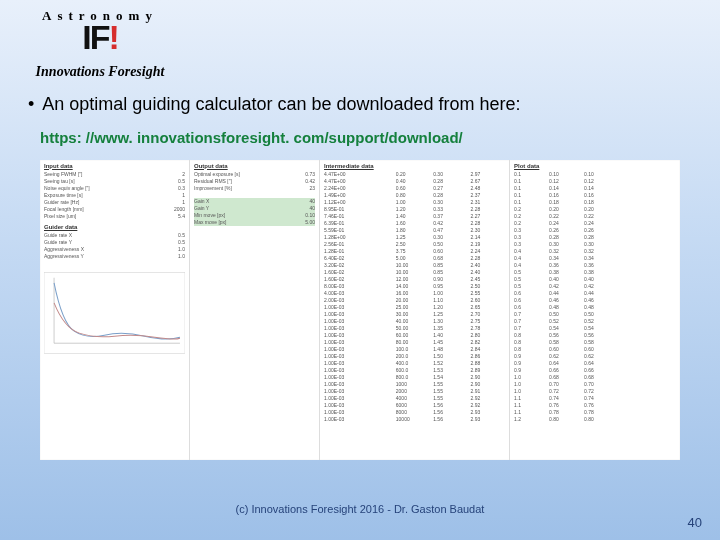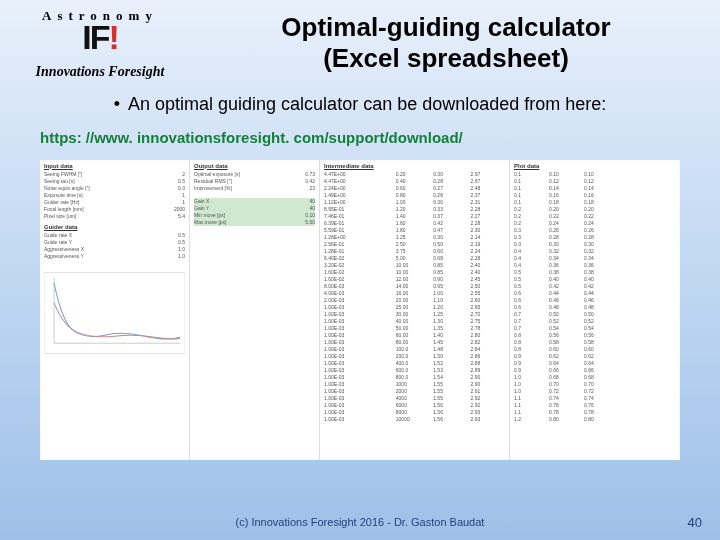--- a/index.html
+++ b/index.html
@@ -52,21 +52,20 @@
     font-weight: bold;
     font-size: 26px;
     color: #000;
     line-height: 1.2;
     padding-top: 4px;
   }
   .bullet-row {
     padding: 10px 28px 6px 28px;
     font-size: 18px;
     color: #000;
-    text-align: center;
   }
   .bullet-row .dot { margin-right: 8px; }
   .link-row {
     padding: 8px 40px 10px 40px;
     font-size: 15px;
     font-weight: bold;
     color: #15803d;
   }
   .sheet {
     margin: 4px 40px 0 40px;
@@ -109,21 +108,21 @@
   .chart svg { width: 100%; height: 100%; }
   .col3 .grid, .col4 .grid {
     display: grid;
     grid-template-columns: 2fr 1fr 1fr 1fr;
     gap: 0 3px;
     line-height: 1.4;
   }
   .col4 .grid { grid-template-columns: 1fr 1fr 1fr; }
   .footer {
     position: absolute;
-    bottom: 12px;
+    bottom: 25px;
     left: 0;
     width: 100%;
     text-align: center;
     font-size: 11px;
     color: #26437a;
   }
   .pagenum {
     position: absolute;
     bottom: 10px;
     right: 18px;
@@ -132,24 +131,20 @@
   }
 </style>
 </head>
 <body>
 
 <div class="header">
   <div class="logo-block">
     <div class="logo-arc">Astronomy</div>
     <div class="logo-mark"><span>IF</span><span class="exclaim">!</span></div>
     <div class="logo-sub">Innovations Foresight</div>
-  </div>
-  <div class="title">
-    <span>Optimal-guiding calculator</span><br>
-    <span>(Excel spreadsheet)</span>
   </div>
 </div>
 
 <div class="bullet-row">
   <span class="dot">•</span><span>An optimal guiding calculator can be downloaded from here:</span>
 </div>
 
 <div class="link-row">
   <span>https: //www. innovationsforesight. com/support/download/</span>
 </div>

